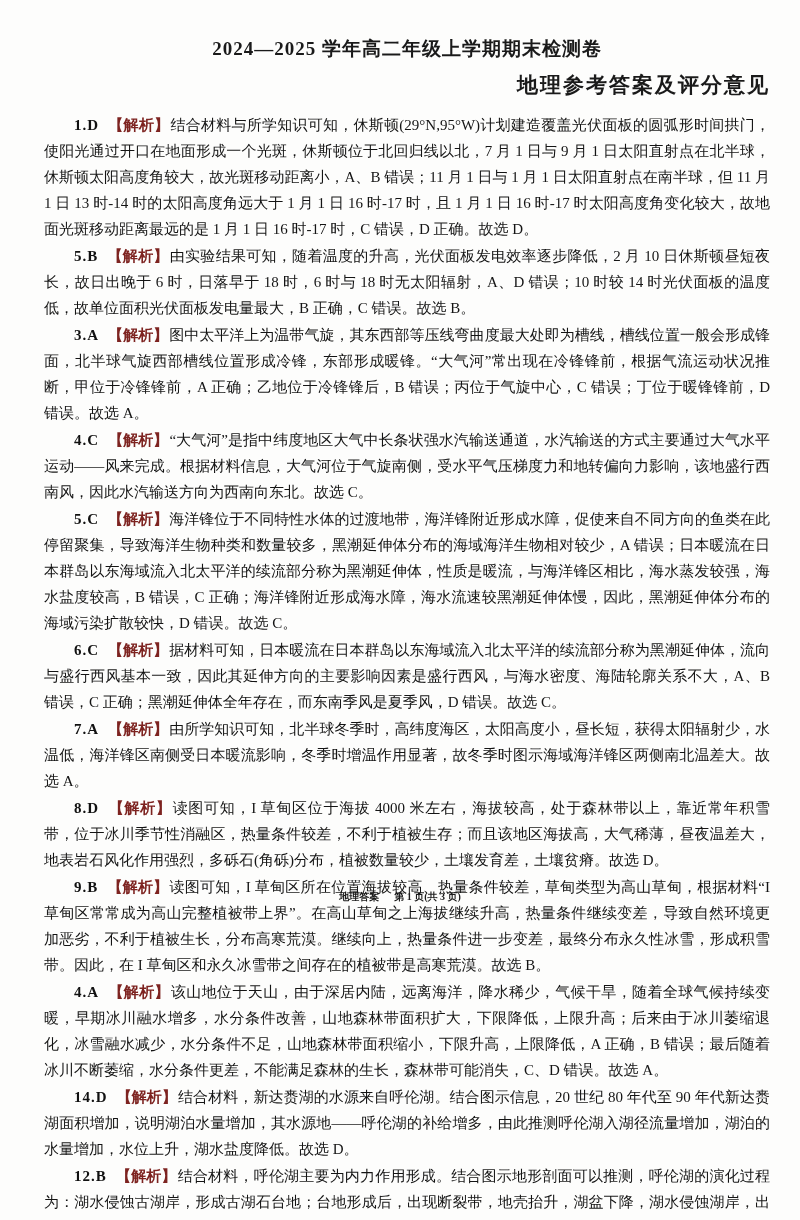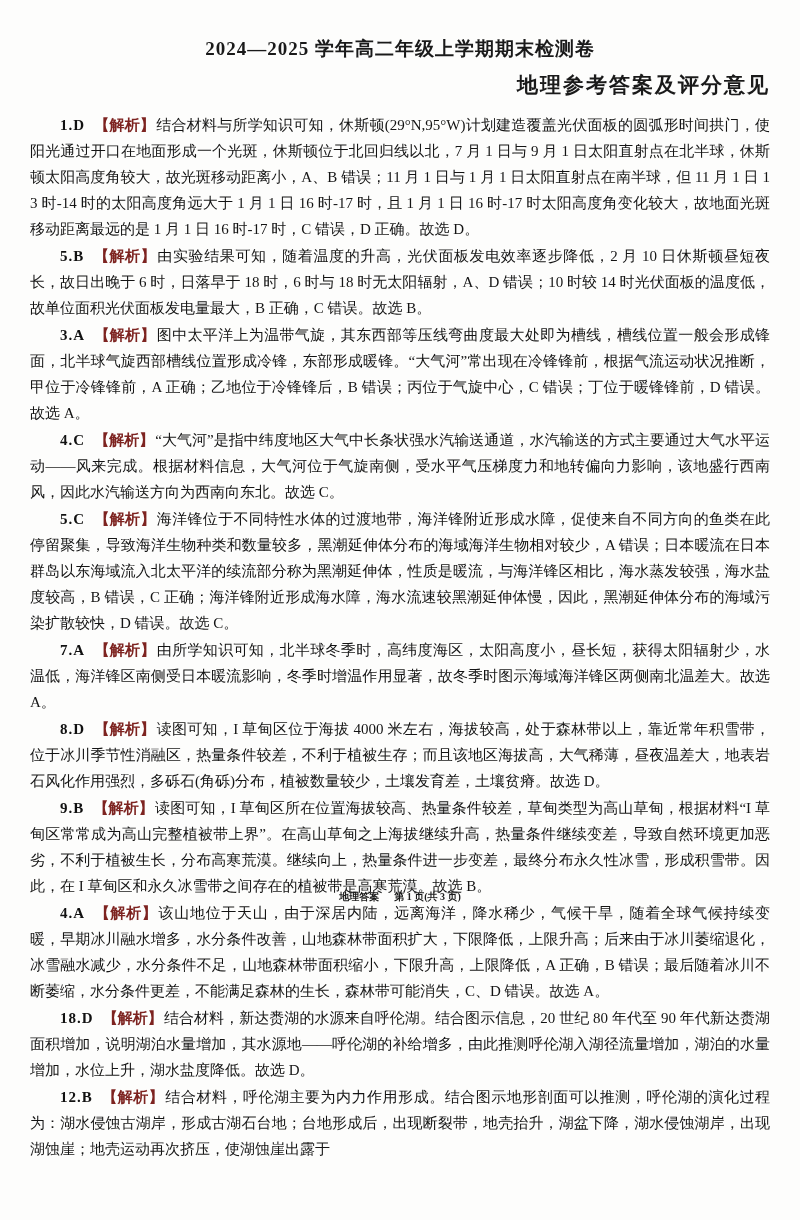--- a/index.html
+++ b/index.html
@@ -9,21 +9,21 @@
     height: 1220px;
     background: #fdfdfc;
     color: #141414;
     font-family: "Liberation Serif", "DejaVu Serif", serif;
     overflow: hidden;
   }
   .page {
     position: relative;
     width: 800px;
     height: 920px;
-    padding: 36px 30px 0 30px;
+    padding: 36px 30px 0 44px;
   }
   .doc-title {
     text-align: center;
     font-size: 19px;
     font-weight: bold;
     letter-spacing: 1px;
     color: #1a1a1a;
   }
   .doc-subtitle {
     text-align: right;
@@ -74,24 +74,25 @@
 <div class="page">
   <h1 class="doc-title">2024—2025 学年高二年级上学期期末检测卷</h1>
   <h2 class="doc-subtitle">地理参考答案及评分意见</h2>
 
   <div class="answers">
     <p class="item"><span class="num">1.D</span><span class="tag">【解析】</span><span class="txt">结合材料与所学知识可知，休斯顿(29°N,95°W)计划建造覆盖光伏面板的圆弧形时间拱门，使阳光通过开口在地面形成一个光斑，休斯顿位于北回归线以北，7 月 1 日与 9 月 1 日太阳直射点在北半球，休斯顿太阳高度角较大，故光斑移动距离小，A、B 错误；11 月 1 日与 1 月 1 日太阳直射点在南半球，但 11 月 1 日 13 时-14 时的太阳高度角远大于 1 月 1 日 16 时-17 时，且 1 月 1 日 16 时-17 时太阳高度角变化较大，故地面光斑移动距离最远的是 1 月 1 日 16 时-17 时，C 错误，D 正确。故选 D。</span></p>
     <p class="item"><span class="num">5.B</span><span class="tag">【解析】</span><span class="txt">由实验结果可知，随着温度的升高，光伏面板发电效率逐步降低，2 月 10 日休斯顿昼短夜长，故日出晚于 6 时，日落早于 18 时，6 时与 18 时无太阳辐射，A、D 错误；10 时较 14 时光伏面板的温度低，故单位面积光伏面板发电量最大，B 正确，C 错误。故选 B。</span></p>
     <p class="item"><span class="num">3.A</span><span class="tag">【解析】</span><span class="txt">图中太平洋上为温带气旋，其东西部等压线弯曲度最大处即为槽线，槽线位置一般会形成锋面，北半球气旋西部槽线位置形成冷锋，东部形成暖锋。“大气河”常出现在冷锋锋前，根据气流运动状况推断，甲位于冷锋锋前，A 正确；乙地位于冷锋锋后，B 错误；丙位于气旋中心，C 错误；丁位于暖锋锋前，D 错误。故选 A。</span></p>
     <p class="item"><span class="num">4.C</span><span class="tag">【解析】</span><span class="txt">“大气河”是指中纬度地区大气中长条状强水汽输送通道，水汽输送的方式主要通过大气水平运动——风来完成。根据材料信息，大气河位于气旋南侧，受水平气压梯度力和地转偏向力影响，该地盛行西南风，因此水汽输送方向为西南向东北。故选 C。</span></p>
     <p class="item"><span class="num">5.C</span><span class="tag">【解析】</span><span class="txt">海洋锋位于不同特性水体的过渡地带，海洋锋附近形成水障，促使来自不同方向的鱼类在此停留聚集，导致海洋生物种类和数量较多，黑潮延伸体分布的海域海洋生物相对较少，A 错误；日本暖流在日本群岛以东海域流入北太平洋的续流部分称为黑潮延伸体，性质是暖流，与海洋锋区相比，海水蒸发较强，海水盐度较高，B 错误，C 正确；海洋锋附近形成海水障，海水流速较黑潮延伸体慢，因此，黑潮延伸体分布的海域污染扩散较快，D 错误。故选 C。</span></p>
+    <p class="item"><span class="num">6.C</span><span class="tag">【解析】</span><span class="txt">据材料可知，日本暖流在日本群岛以东海域流入北太平洋的续流部分称为黑潮延伸体，流向与盛行西风基本一致，因此其延伸方向的主要影响因素是盛行西风，与海水密度、海陆轮廓关系不大，A、B 错误，C 正确；黑潮延伸体全年存在，而东南季风是夏季风，D 错误。故选 C。</span></p>
     <p class="item"><span class="num">7.A</span><span class="tag">【解析】</span><span class="txt">由所学知识可知，北半球冬季时，高纬度海区，太阳高度小，昼长短，获得太阳辐射少，水温低，海洋锋区南侧受日本暖流影响，冬季时增温作用显著，故冬季时图示海域海洋锋区两侧南北温差大。故选 A。</span></p>
     <p class="item"><span class="num">8.D</span><span class="tag">【解析】</span><span class="txt">读图可知，I 草甸区位于海拔 4000 米左右，海拔较高，处于森林带以上，靠近常年积雪带，位于冰川季节性消融区，热量条件较差，不利于植被生存；而且该地区海拔高，大气稀薄，昼夜温差大，地表岩石风化作用强烈，多砾石(角砾)分布，植被数量较少，土壤发育差，土壤贫瘠。故选 D。</span></p>
     <p class="item"><span class="num">9.B</span><span class="tag">【解析】</span><span class="txt">读图可知，I 草甸区所在位置海拔较高、热量条件较差，草甸类型为高山草甸，根据材料“I 草甸区常常成为高山完整植被带上界”。在高山草甸之上海拔继续升高，热量条件继续变差，导致自然环境更加恶劣，不利于植被生长，分布高寒荒漠。继续向上，热量条件进一步变差，最终分布永久性冰雪，形成积雪带。因此，在 I 草甸区和永久冰雪带之间存在的植被带是高寒荒漠。故选 B。</span></p>
     <p class="item"><span class="num">4.A</span><span class="tag">【解析】</span><span class="txt">该山地位于天山，由于深居内陆，远离海洋，降水稀少，气候干旱，随着全球气候持续变暖，早期冰川融水增多，水分条件改善，山地森林带面积扩大，下限降低，上限升高；后来由于冰川萎缩退化，冰雪融水减少，水分条件不足，山地森林带面积缩小，下限升高，上限降低，A 正确，B 错误；最后随着冰川不断萎缩，水分条件更差，不能满足森林的生长，森林带可能消失，C、D 错误。故选 A。</span></p>
-    <p class="item"><span class="num">18.D</span><span class="tag">【解析】</span><span class="txt">结合材料，新达赉湖的水源来自呼伦湖。结合图示信息，20 世纪 80 年代至 90 年代新达赉湖面积增加，说明湖泊水量增加，其水源地——呼伦湖的补给增多，由此推测呼伦湖入湖径流量增加，湖泊的水量增加，水位上升，湖水盐度降低。故选 D。</span></p>
+    <p class="item"><span class="num">14.D</span><span class="tag">【解析】</span><span class="txt">结合材料，新达赉湖的水源来自呼伦湖。结合图示信息，20 世纪 80 年代至 90 年代新达赉湖面积增加，说明湖泊水量增加，其水源地——呼伦湖的补给增多，由此推测呼伦湖入湖径流量增加，湖泊的水量增加，水位上升，湖水盐度降低。故选 D。</span></p>
     <p class="item"><span class="num">12.B</span><span class="tag">【解析】</span><span class="txt">结合材料，呼伦湖主要为内力作用形成。结合图示地形剖面可以推测，呼伦湖的演化过程为：湖水侵蚀古湖岸，形成古湖石台地；台地形成后，出现断裂带，地壳抬升，湖盆下降，湖水侵蚀湖岸，出现湖蚀崖；地壳运动再次挤压，使湖蚀崖出露于</span></p>
   </div>
 
   <div class="footer">
     <span class="footer-label">地理答案</span><span class="footer-page">第 1 页(共 3 页)</span>
   </div>
 </div>
 
 </body></html>

